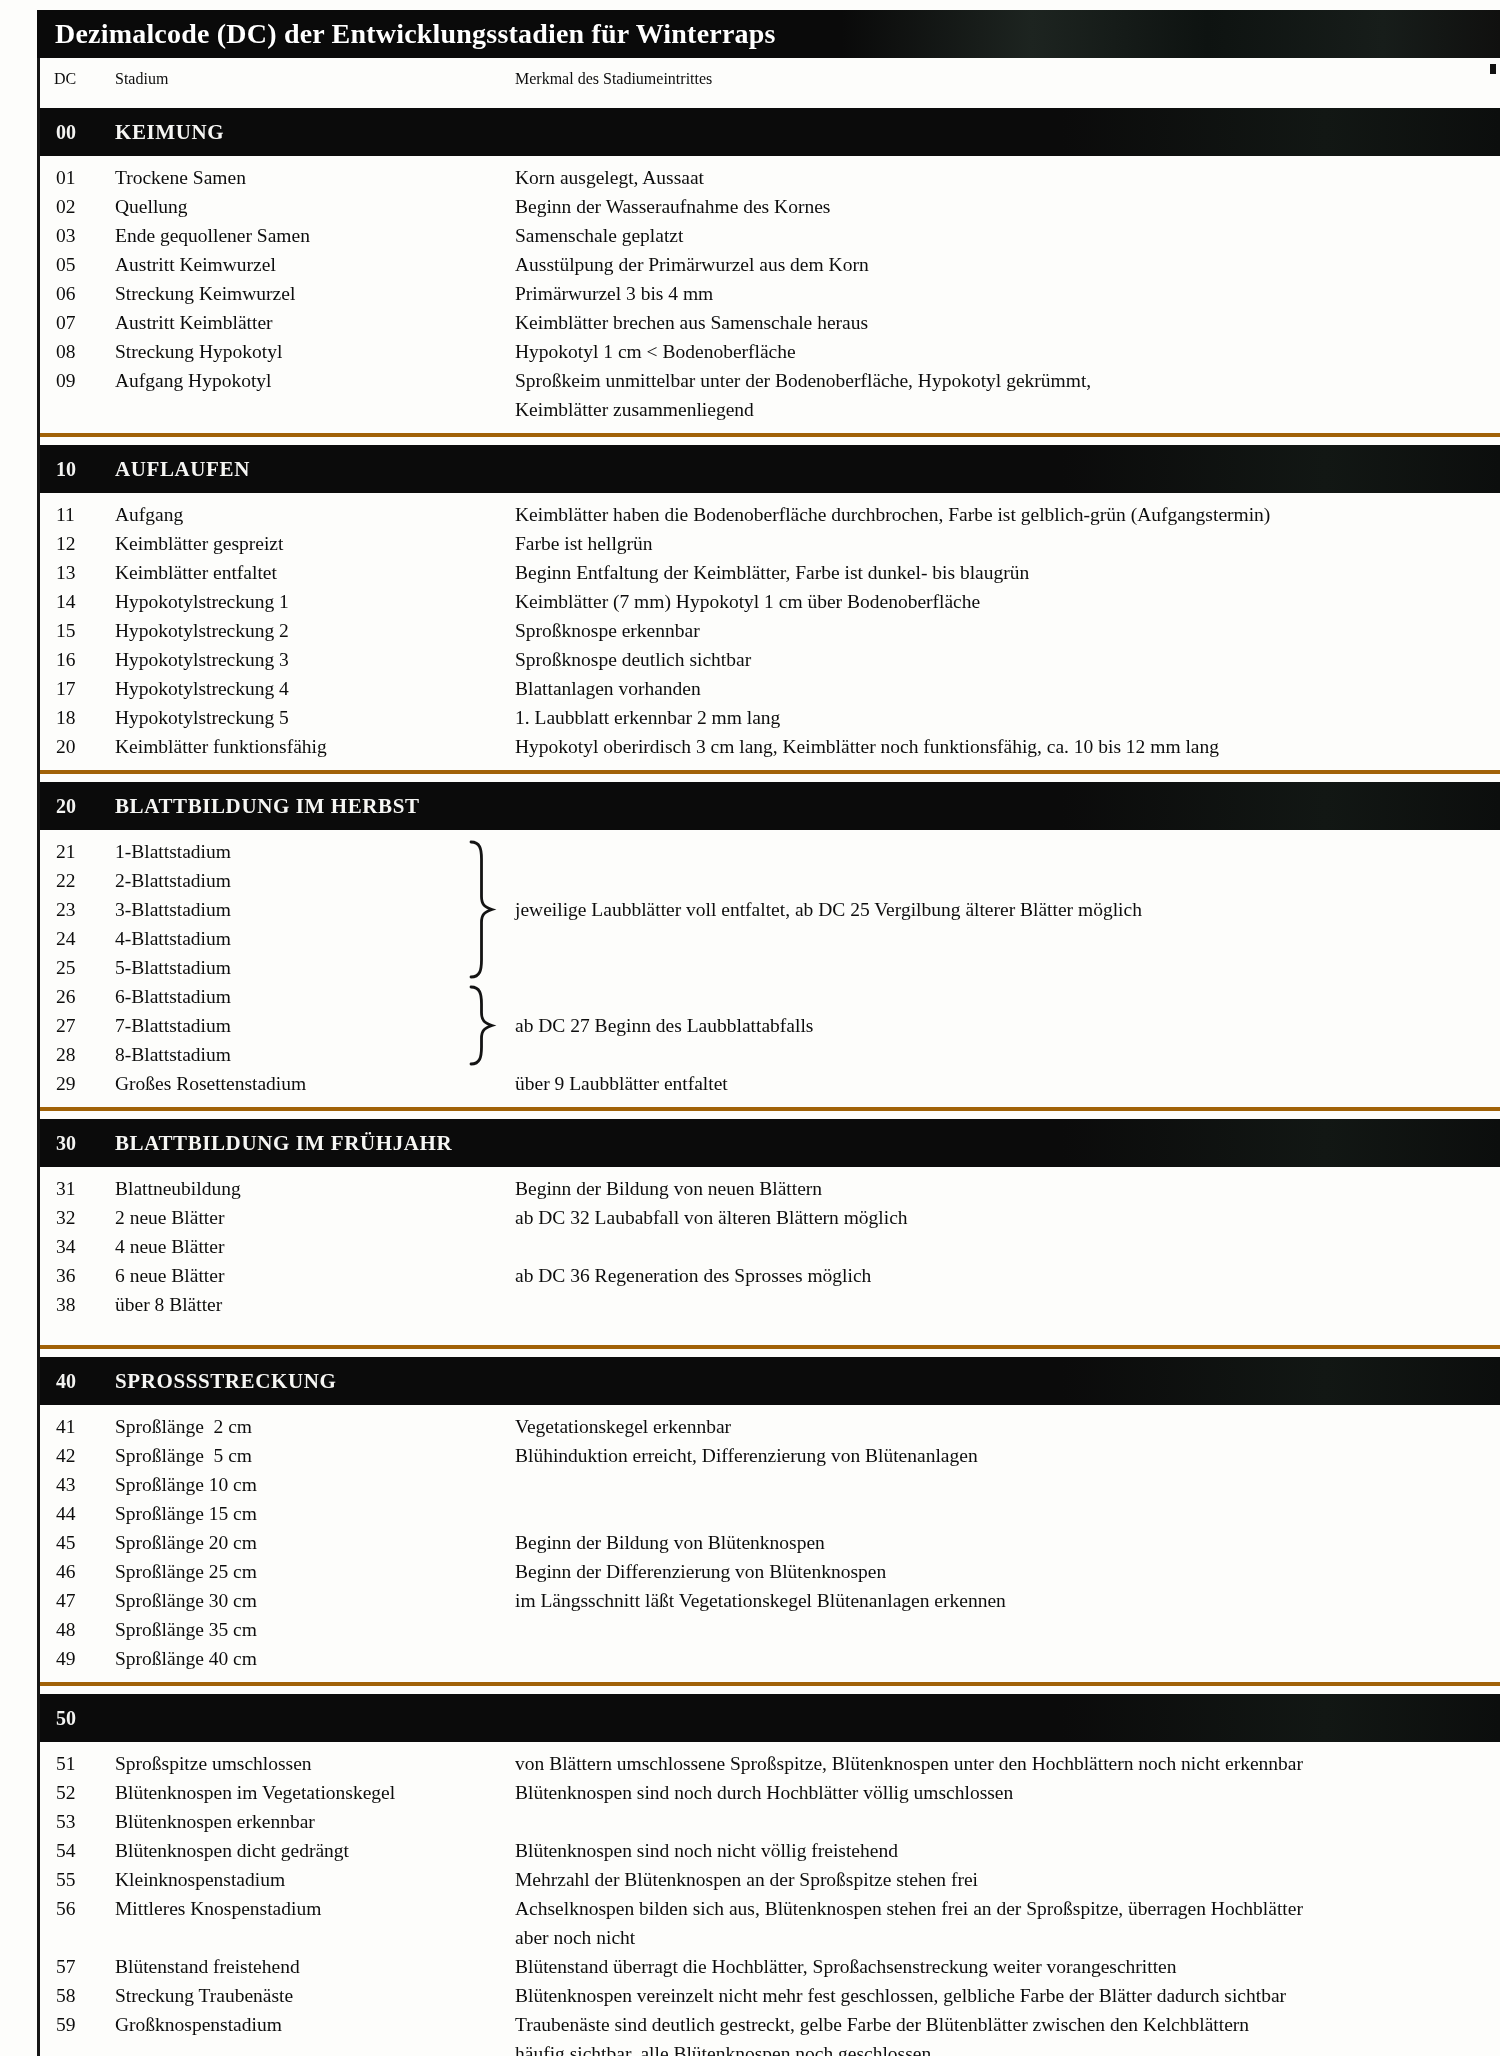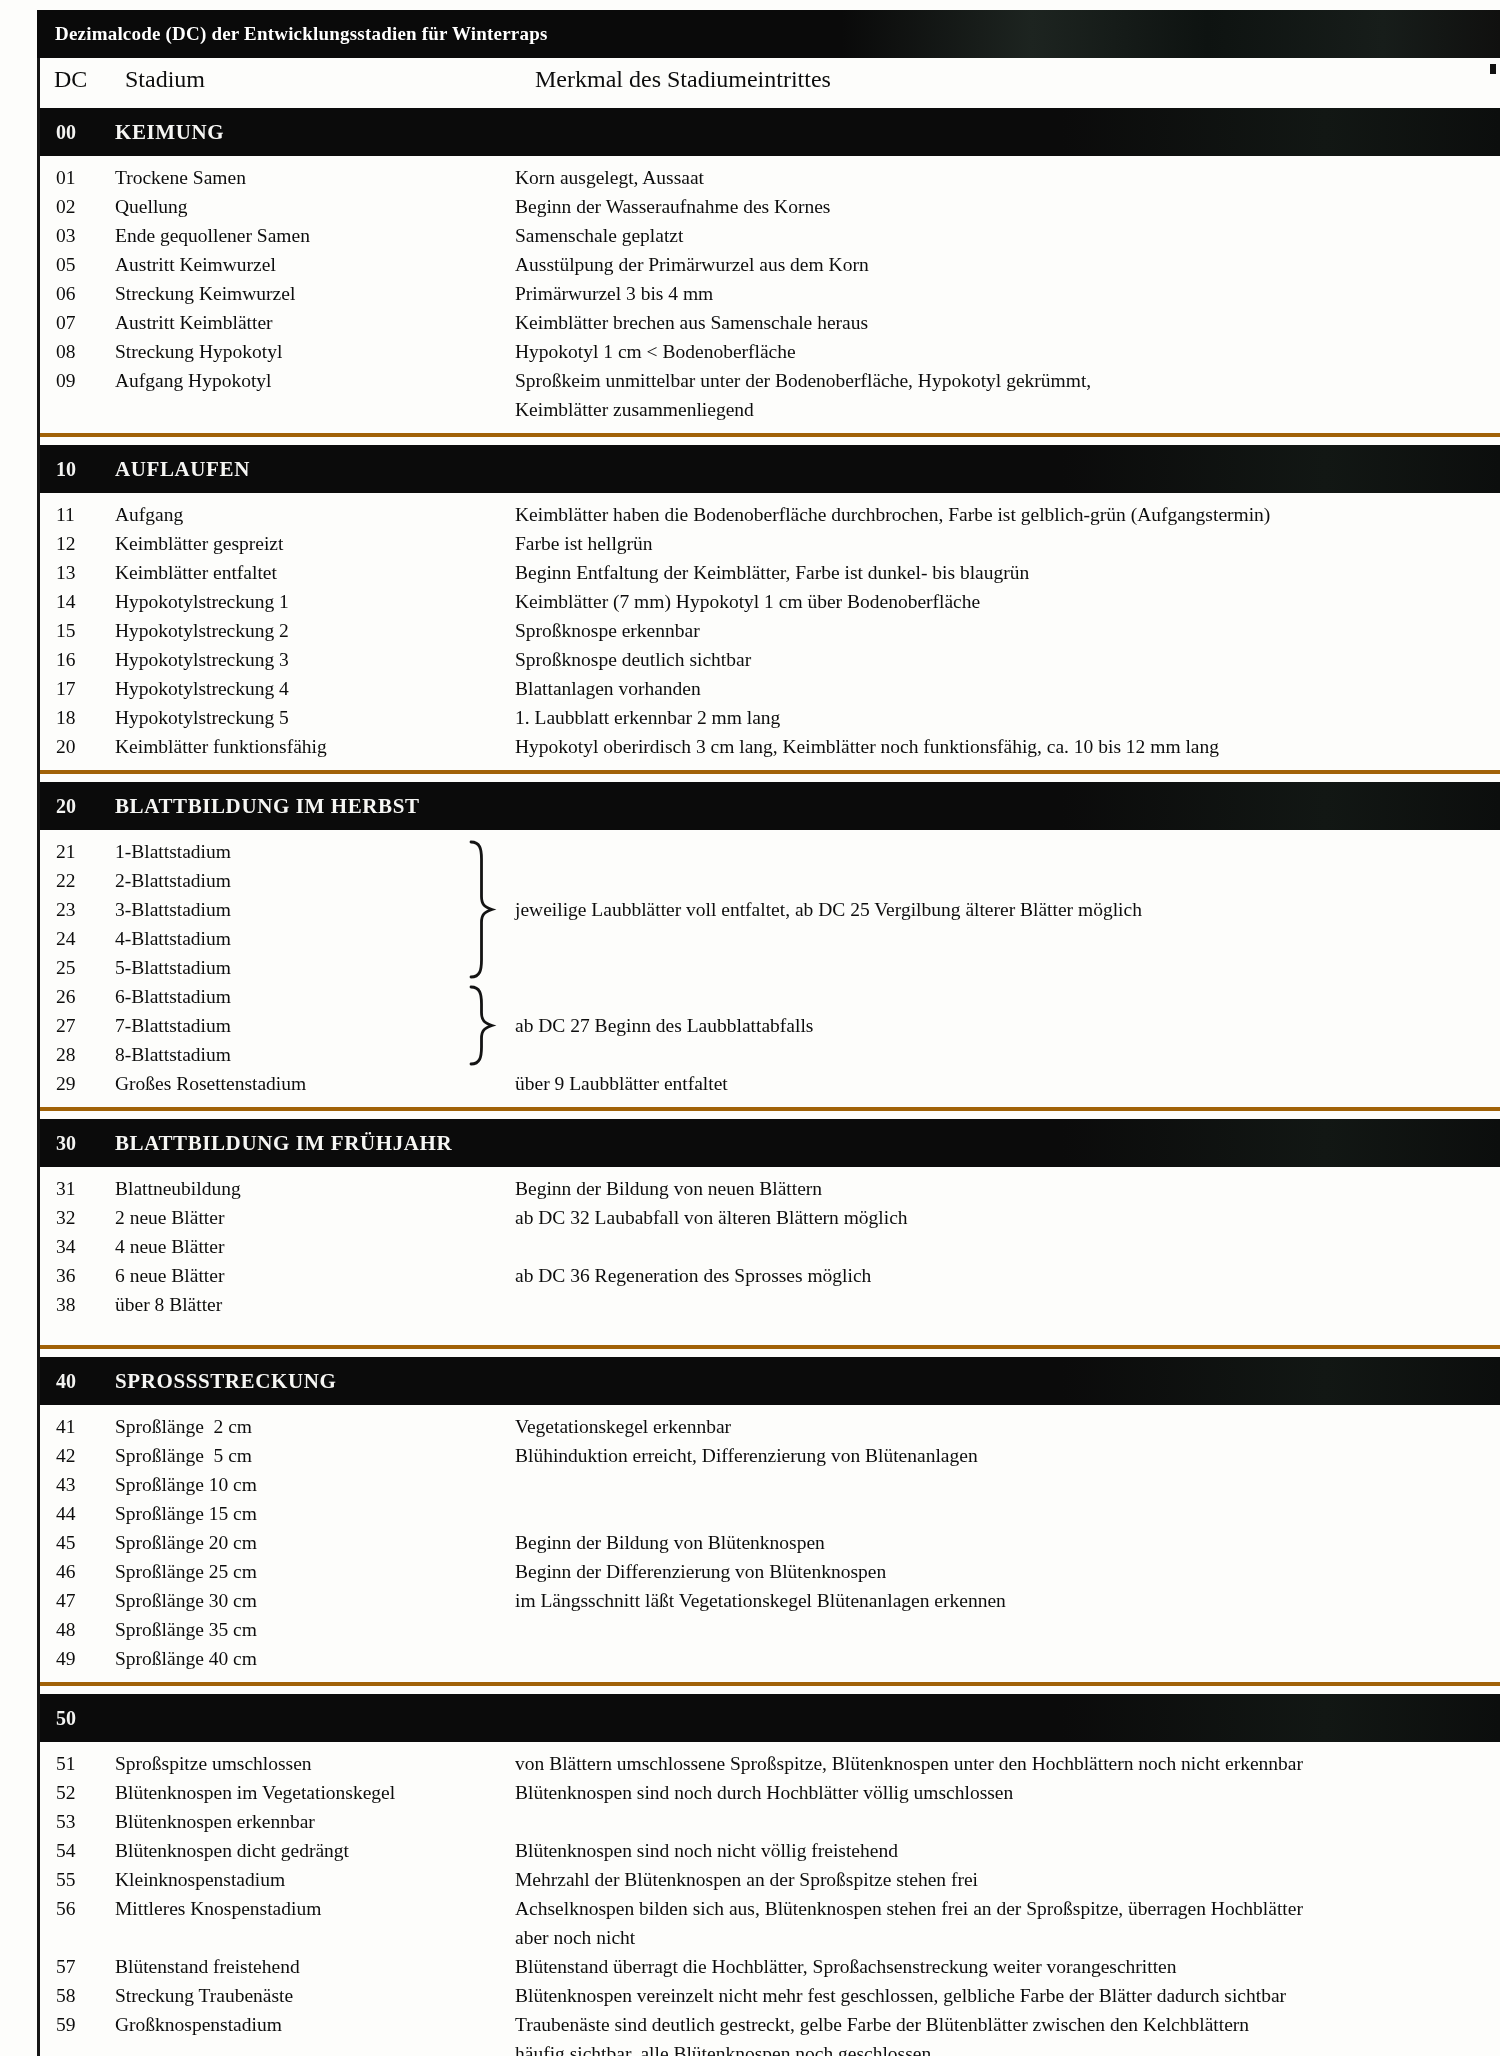--- a/index.html
+++ b/index.html
@@ -6,29 +6,29 @@
   .page{
     width:1500px;height:2056px;background:#fdfdfb;position:relative;
     overflow:hidden;font-family:"Liberation Serif","DejaVu Serif",serif;color:#0d0d0d;
   }
   .title-bar{
     margin:10px 0 0 37px;height:48px;
     background:linear-gradient(90deg,#0a0a0a 0%,#0a0a0a 55%,#1d2420 68%,#0e1311 80%,#171d1a 92%,#10100f 100%);
     display:flex;align-items:center;
   }
   .title-bar .title{
-    color:#fff;font-weight:bold;font-size:19px;padding-left:18px;letter-spacing:.2px;
+    color:#fff;font-weight:bold;font-size:28px;padding-left:18px;letter-spacing:.2px;
     text-shadow:0 0 1px #000;
   }
   .table{
     margin-left:37px;border-left:3px solid #161616;
   }
   .header-row{
     display:grid;grid-template-columns:75px 400px auto;
-    height:42px;align-items:center;font-size:24px;gap:10px;
+    height:42px;align-items:center;font-size:16px;
   }
   .header-row .cell{white-space:nowrap;}
   .header-row .dc{padding-left:14px;}
   .section-bar{
     height:48px;background:linear-gradient(90deg,#0b0b0b 0%,#0b0b0b 70%,#121714 88%,#0c0e0d 100%);
     display:grid;grid-template-columns:75px auto;align-items:center;margin-top:8px;
   }
   .section-bar .code{color:#f4f4f2;font-size:20px;font-weight:bold;padding-left:16px;}
   .section-bar .name{color:#f6f6f4;font-size:21px;font-weight:bold;letter-spacing:.6px;}
   .section-rows{

